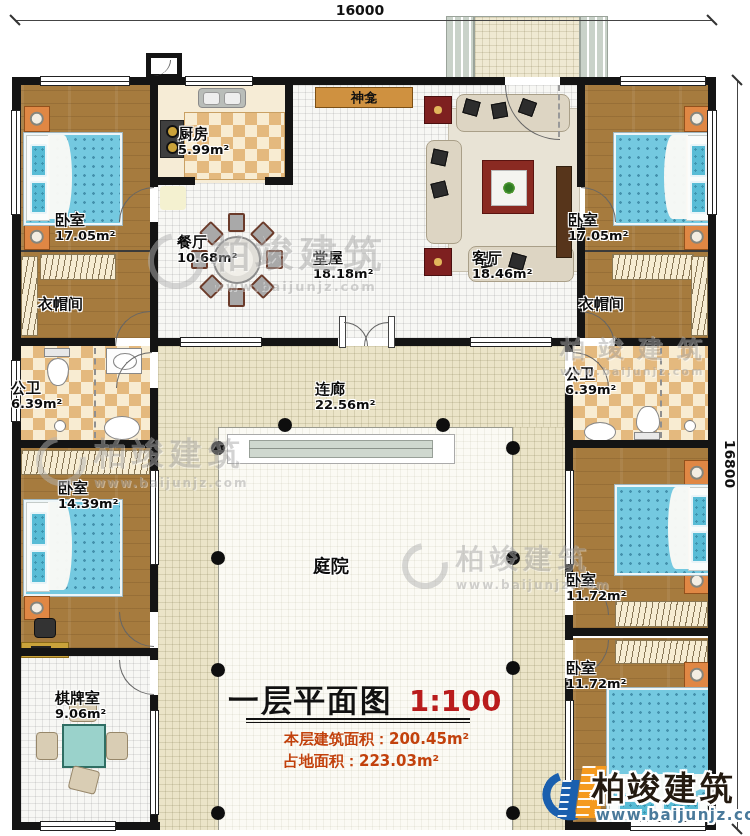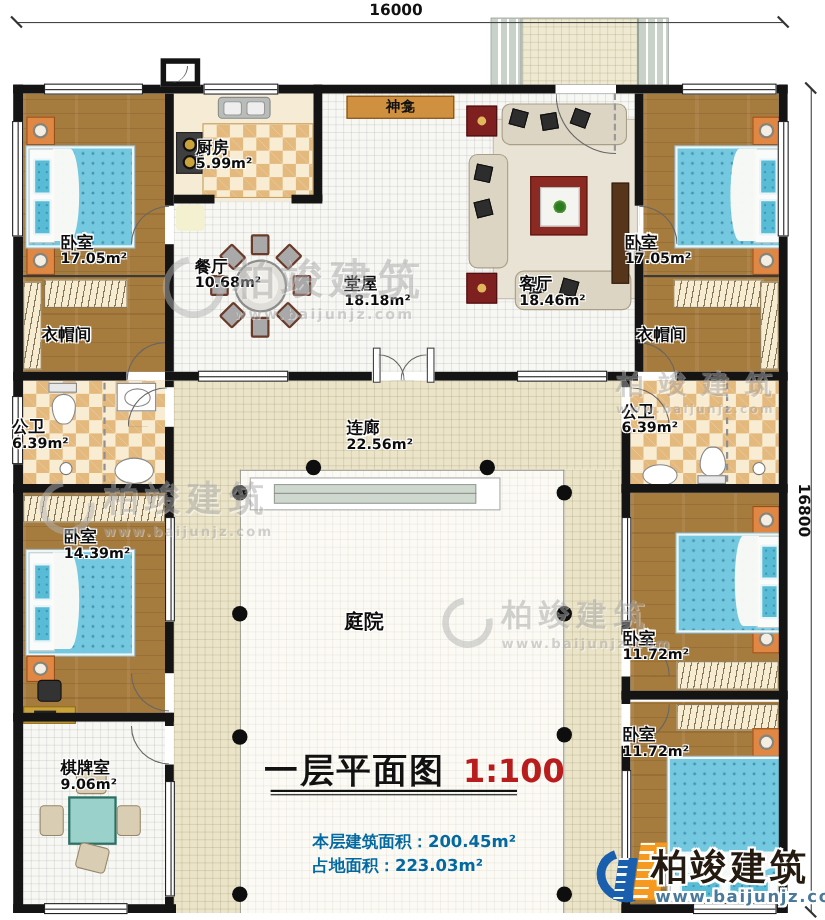--- a/index.html
+++ b/index.html
@@ -69,21 +69,21 @@
   .dimline{position:absolute;background:#444;}
   .tick{position:absolute;width:14px;height:2px;background:#333;transform:rotate(45deg);}
   .dimtext{position:absolute;font-size:14px;font-weight:bold;color:#111;text-align:center;}
   .wm{position:absolute;opacity:.5;color:#a8a8a8;pointer-events:none;white-space:nowrap;display:flex;align-items:center;gap:8px;}
   .wm .wring{border:6px solid #b3b3b3;border-radius:50%;border-top-color:transparent;transform:rotate(35deg);}
   .wm .wbig{font-weight:bold;letter-spacing:6px;text-shadow:1px 1px 0 rgba(255,255,255,.85);}
   .wm .wurl{font-weight:bold;font-size:13px;letter-spacing:2px;text-shadow:1px 1px 0 rgba(255,255,255,.85);}
   .outline-white{text-shadow:-2px -2px 0 #fff,2px -2px 0 #fff,-2px 2px 0 #fff,2px 2px 0 #fff,0 2px 0 #fff,2px 0 0 #fff,0 -2px 0 #fff,-2px 0 0 #fff;}
   .tb-title{font-size:31px;font-weight:bold;color:#111;letter-spacing:2px;white-space:nowrap;}
   .tb-scale{font-size:29px;font-weight:bold;color:#b91c1c;margin-left:16px;}
-  .tb-stats{position:absolute;font-size:15px;font-weight:bold;color:#0369a1;line-height:22px;white-space:nowrap;margin-top:26px;}
+  .tb-stats{position:absolute;font-size:15px;font-weight:bold;color:#c2410c;line-height:22px;white-space:nowrap;}
   .shrine{position:absolute;background:#cf9140;border:1px solid #7c4f14;text-align:center;
     font-size:13px;font-weight:bold;color:#111;line-height:19px;}
   .porchband{position:absolute;background:repeating-linear-gradient(90deg,#c9d2c9 0 6px,#ffffff 6px 8px);border:1px solid #9aa39a;box-sizing:border-box;}
 </style>
 </head>
 <body>
 
 <div class="stage">
 
   <div class="abs wood" style="left:21px;top:85px;width:129px;height:253px;"></div>
@@ -423,21 +423,21 @@
     </div>
   </div>
   <div class="wm" style="left:402px;top:540px;">
     <div class="wring" style="width:34px;height:34px;"></div>
     <div>
       <div class="wbig" style="font-size:28px;">柏竣建筑</div>
       <div class="wurl" style="font-size:12px;">www.baijunjz.com</div>
     </div>
   </div>
 
-  <div class="abs" style="left:240px;top:680px;width:240px;display:flex;align-items:baseline;text-align:center;">
+  <div class="abs" style="left:228px;top:680px;width:240px;display:flex;align-items:baseline;text-align:center;">
     <span class="tb-title">一层平面图</span>
     <span class="tb-scale">1:100</span>
   </div>
   <div class="abs" style="left:246px;top:718px;width:224px;height:5px;border-top:2px solid #111;border-bottom:1px solid #111;"></div>
   <div class="tb-stats" style="left:284px;top:728px;">
     <div>
       <span>本层建筑面积：</span><span>200.45m²</span>
     </div>
     <div>
       <span>占地面积：</span><span>223.03m²</span>

